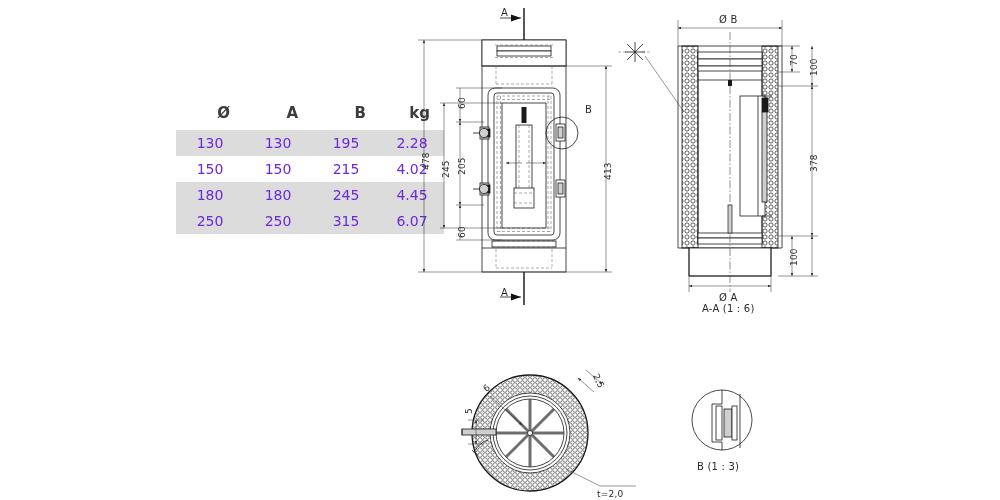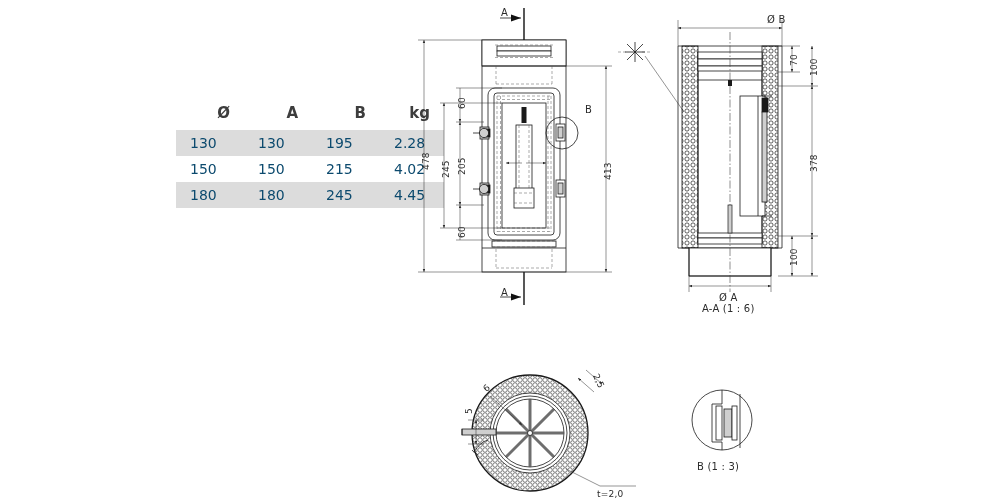--- a/index.html
+++ b/index.html
@@ -15,21 +15,21 @@
   .spec-table{
     position:absolute;left:176px;top:100px;
     border-collapse:collapse;
     font-size:14px;color:#5a5a5a;
   }
   .spec-table th{
     font-weight:bold;color:#3d3d3d;font-size:15px;
     padding:4px 14px 8px 14px;text-align:right;background:#ffffff;
   }
   .spec-table td{
-    padding:5px 14px;text-align:left;font-size:14px;color:#0c4a6e;
+    padding:5px 14px;text-align:center;font-size:14px;color:#6d28d9;
   }
   .spec-table tbody tr.alt td{background:#dcdcdc;}
   .spec-table tbody tr.plain td{background:#ffffff;}
   .spec-table th.c0,.spec-table td.c0{min-width:40px;}
   .spec-table th.c1,.spec-table td.c1{min-width:40px;}
   .spec-table th.c2,.spec-table td.c2{min-width:40px;}
   .spec-table th.c3,.spec-table td.c3{min-width:36px;}
 
   
   .lbl{
@@ -75,20 +75,26 @@
         <td class="c0">150</td>
         <td class="c1">150</td>
         <td class="c2">215</td>
         <td class="c3">4.02</td>
       </tr>
       <tr class="alt">
         <td class="c0">180</td>
         <td class="c1">180</td>
         <td class="c2">245</td>
         <td class="c3">4.45</td>
+      </tr>
+      <tr class="alt">
+        <td class="c0">250</td>
+        <td class="c1">250</td>
+        <td class="c2">315</td>
+        <td class="c3">6.07</td>
       </tr>
     </tbody>
   </table>
 
   <svg width="1000" height="500">
     <defs>
       <pattern id="insul" width="6" height="6" patternUnits="userSpaceOnUse">
         <rect width="6" height="6" fill="#fff"></rect>
         <circle cx="3" cy="3" r="2.1" fill="none" stroke="#1a1a1a" stroke-width="0.7"></circle>
       </pattern>
@@ -295,21 +301,21 @@
   <div class="lbl cap" style="left:501px;top:7px;">A</div>
   <div class="lbl cap" style="left:501px;top:287px;">A</div>
   <div class="lbl cap" style="left:585px;top:104px;">B</div>
   <div class="lbl rot" style="left:421px;top:170px;">478</div>
   <div class="lbl rot" style="left:441px;top:178px;">245</div>
   <div class="lbl rot" style="left:457px;top:175px;">205</div>
   <div class="lbl rot" style="left:457px;top:109px;">60</div>
   <div class="lbl rot" style="left:457px;top:238px;">60</div>
   <div class="lbl rot" style="left:603px;top:180px;">413</div>
 
-  <div class="lbl big" style="left:719px;top:14px;margin-left:48px;">Ø B</div>
+  <div class="lbl big" style="left:719px;top:14px;">Ø B</div>
   <div class="lbl big" style="left:719px;top:272px;margin-top:20px;">Ø A</div>
   <div class="lbl rot" style="left:789px;top:66px;">70</div>
   <div class="lbl rot" style="left:809px;top:76px;">100</div>
   <div class="lbl rot" style="left:809px;top:172px;">378</div>
   <div class="lbl rot" style="left:789px;top:266px;">100</div>
   <div class="lbl cap" style="left:702px;top:303px;">A-A (1 : 6)</div>
 
   <div class="lbl rot" style="left:464px;top:414px;">5</div>
   <div class="lbl" style="left:481px;top:386px;transform-origin:left top;transform:rotate(-40deg);">6</div>
   <div class="lbl" style="left:600px;top:372px;transform-origin:left top;transform:rotate(65deg);">2,5</div>

